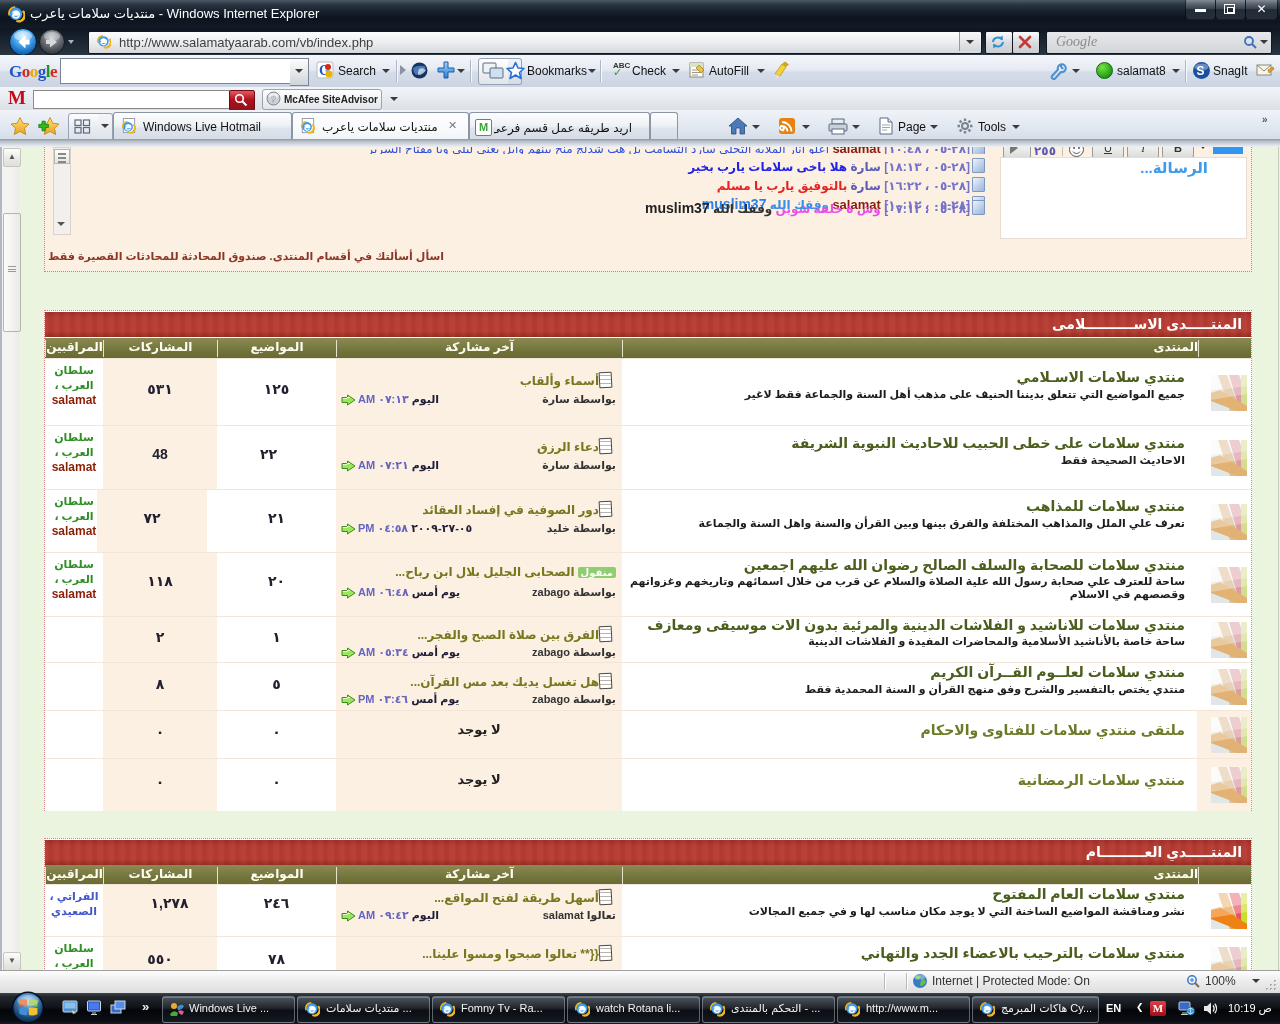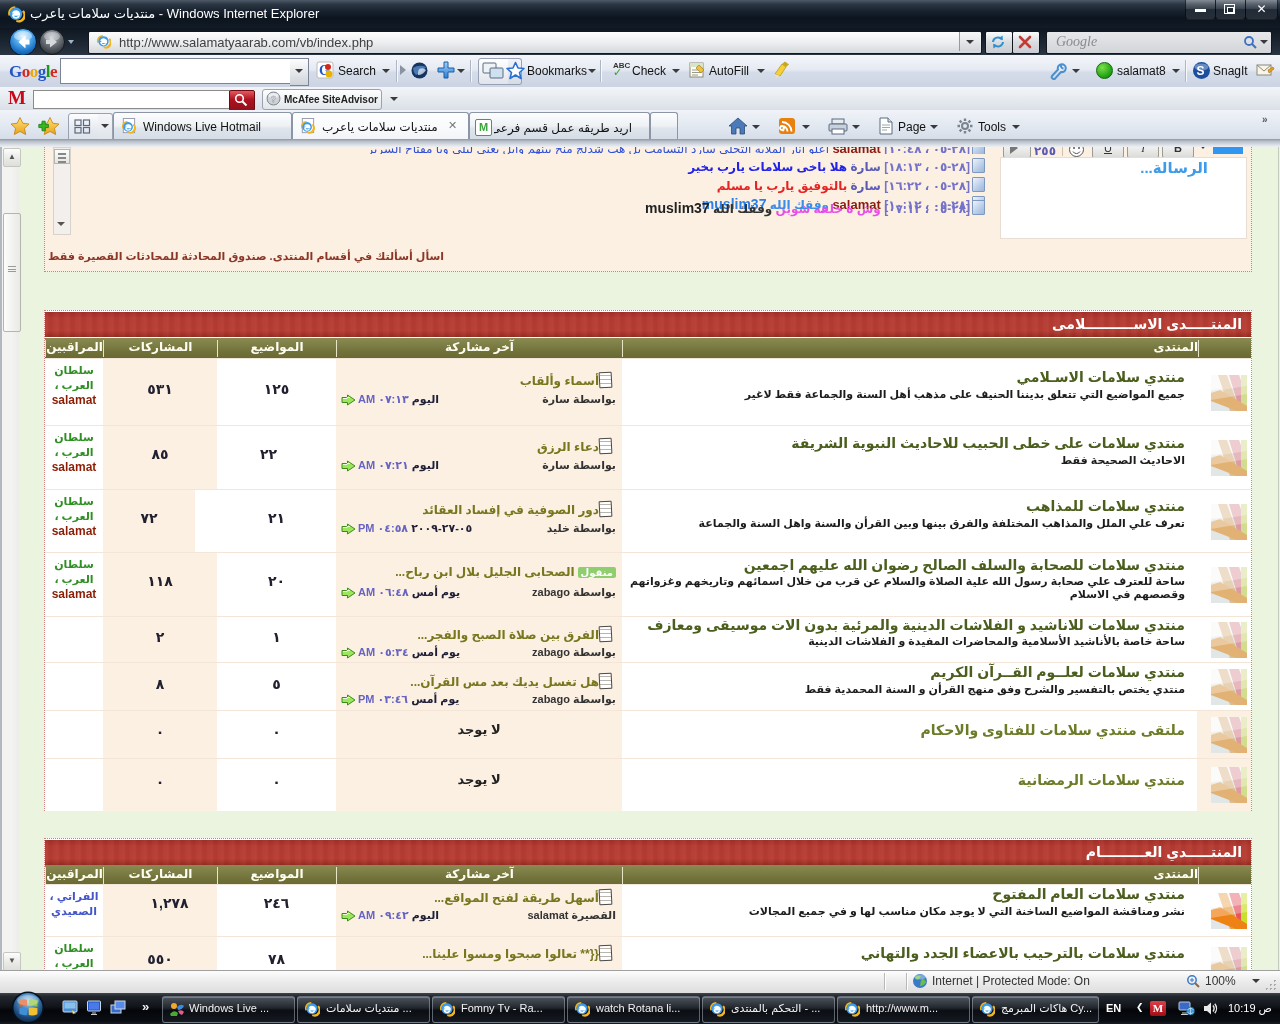--- a/index.html
+++ b/index.html
@@ -460,21 +460,21 @@
   <div class="cell c-white" style="left:1152px;width:54px">
         <svg style="position:absolute;left:14px;top:16px;" width="36" height="36">
           <use href="#ficp"></use>
         </svg>
       </div>
  </div>
 
  <div class="frow" style="top:114px;height:64px">
   <div class="cell c-white" style="left:0;width:58px;direction:rtl;text-align:center;padding-top:3px;line-height:13px;box-sizing:border-box"><span class="modsg">سلطان العرب ،</span><br><span class="modsr">salamat</span></div>
   <div class="cell c-peach" style="left:58px;width:114px">
-        <div class="num" style="top:20px">٨٥</div>
+        <div class="num" style="top:20px">48</div>
       </div>
   <div class="cell c-white" style="left:172px;width:103px">
         <div class="num" style="top:20px">٢٢</div>
       </div>
   <div class="cell c-peach" style="left:291px;width:286px">
    <div class="lp1" style="top:12px"><span class="ficon"></span>دعاء الرزق</div>
    <div class="lp2" style="top:33px">بواسطة سارة</div>
    <div class="lptime" style="top:33px"><span class="dt">اليوم</span> ٠٧:٢١ AM</div>
    <svg class="lparrow" style="top:34px" width="15" height="12" viewBox="0 0 15 12">
           <path d="M1 3.5 h5.5 V1 L14 6 L6.5 11 V8.5 H1 Z" fill="#9ce65e" stroke="#3f8a1e" stroke-width="1"></path>
@@ -487,21 +487,21 @@
   </div>
   <div class="cell c-white" style="left:1152px;width:54px">
         <svg style="position:absolute;left:14px;top:14px;" width="36" height="36">
           <use href="#ficp"></use>
         </svg>
       </div>
  </div>
 
  <div class="frow" style="top:178px;height:63px">
   <div class="cell c-white" style="left:0;width:58px;direction:rtl;text-align:center;padding-top:3px;line-height:13px;box-sizing:border-box"><span class="modsg">سلطان العرب ،</span><br><span class="modsr">salamat</span></div>
-  <div class="cell c-peach" style="left:58px;width:92px">
+  <div class="cell c-peach" style="left:52px;width:110px">
         <div class="num" style="top:20px">٧٢</div>
       </div>
   <div class="cell c-white" style="left:172px;width:119px">
         <div class="num" style="top:20px">٢١</div>
       </div>
   <div class="cell c-peach" style="left:291px;width:286px">
    <div class="lp1" style="top:11px"><span class="ficon"></span>دور الصوفية في إفساد العقائد</div>
    <div class="lp2" style="top:32px">بواسطة خليد</div>
    <div class="lptime" style="top:32px"><span class="dt">٠٥-٢٧-٢٠٠٩</span> ٠٤:٥٨ PM</div>
    <svg class="lparrow" style="top:33px" width="15" height="12" viewBox="0 0 15 12">
@@ -663,21 +663,21 @@
  <div class="frow" style="top:45px;height:52px">
   <div class="cell c-white" style="left:0;width:58px;direction:rtl;text-align:center;padding-top:3px;line-height:13px;box-sizing:border-box"><span class="modsb">الفراتي ،<br>الصعيدي</span></div>
   <div class="cell c-peach" style="left:58px;width:133px">
         <div class="num" style="top:10px">١,٢٧٨</div>
       </div>
   <div class="cell c-white" style="left:172px;width:119px">
         <div class="num" style="top:10px">٢٤٦</div>
       </div>
   <div class="cell c-peach" style="left:291px;width:286px">
    <div class="lp1" style="top:4px"><span class="ficon"></span>أسهل طريقة لفتح المواقع...</div>
-   <div class="lp2" style="top:24px">القصيرة salamat</div>
+   <div class="lp2" style="top:24px">تعالوا salamat</div>
    <div class="lptime" style="top:24px"><span class="dt">اليوم</span> ٠٩:٤٢ AM</div>
    <svg class="lparrow" style="top:25px" width="15" height="12" viewBox="0 0 15 12">
           <path d="M1 3.5 h5.5 V1 L14 6 L6.5 11 V8.5 H1 Z" fill="#9ce65e" stroke="#3f8a1e" stroke-width="1"></path>
           <path d="M2 4.5 h4 v-1 l3 0" stroke="rgba(255,255,255,.8)" fill="none"></path>
         </svg>
   </div>
   <div class="cell c-white" style="left:577px;width:575px">
    <div class="ftitle" style="top:1px">منتدي سلامات العام المفتوح</div>
    <div class="fdesc" style="top:20px">نشر ومناقشة المواضيع الساخنة التي لا يوجد مكان مناسب لها و في جميع المجالات</div>
   </div>

